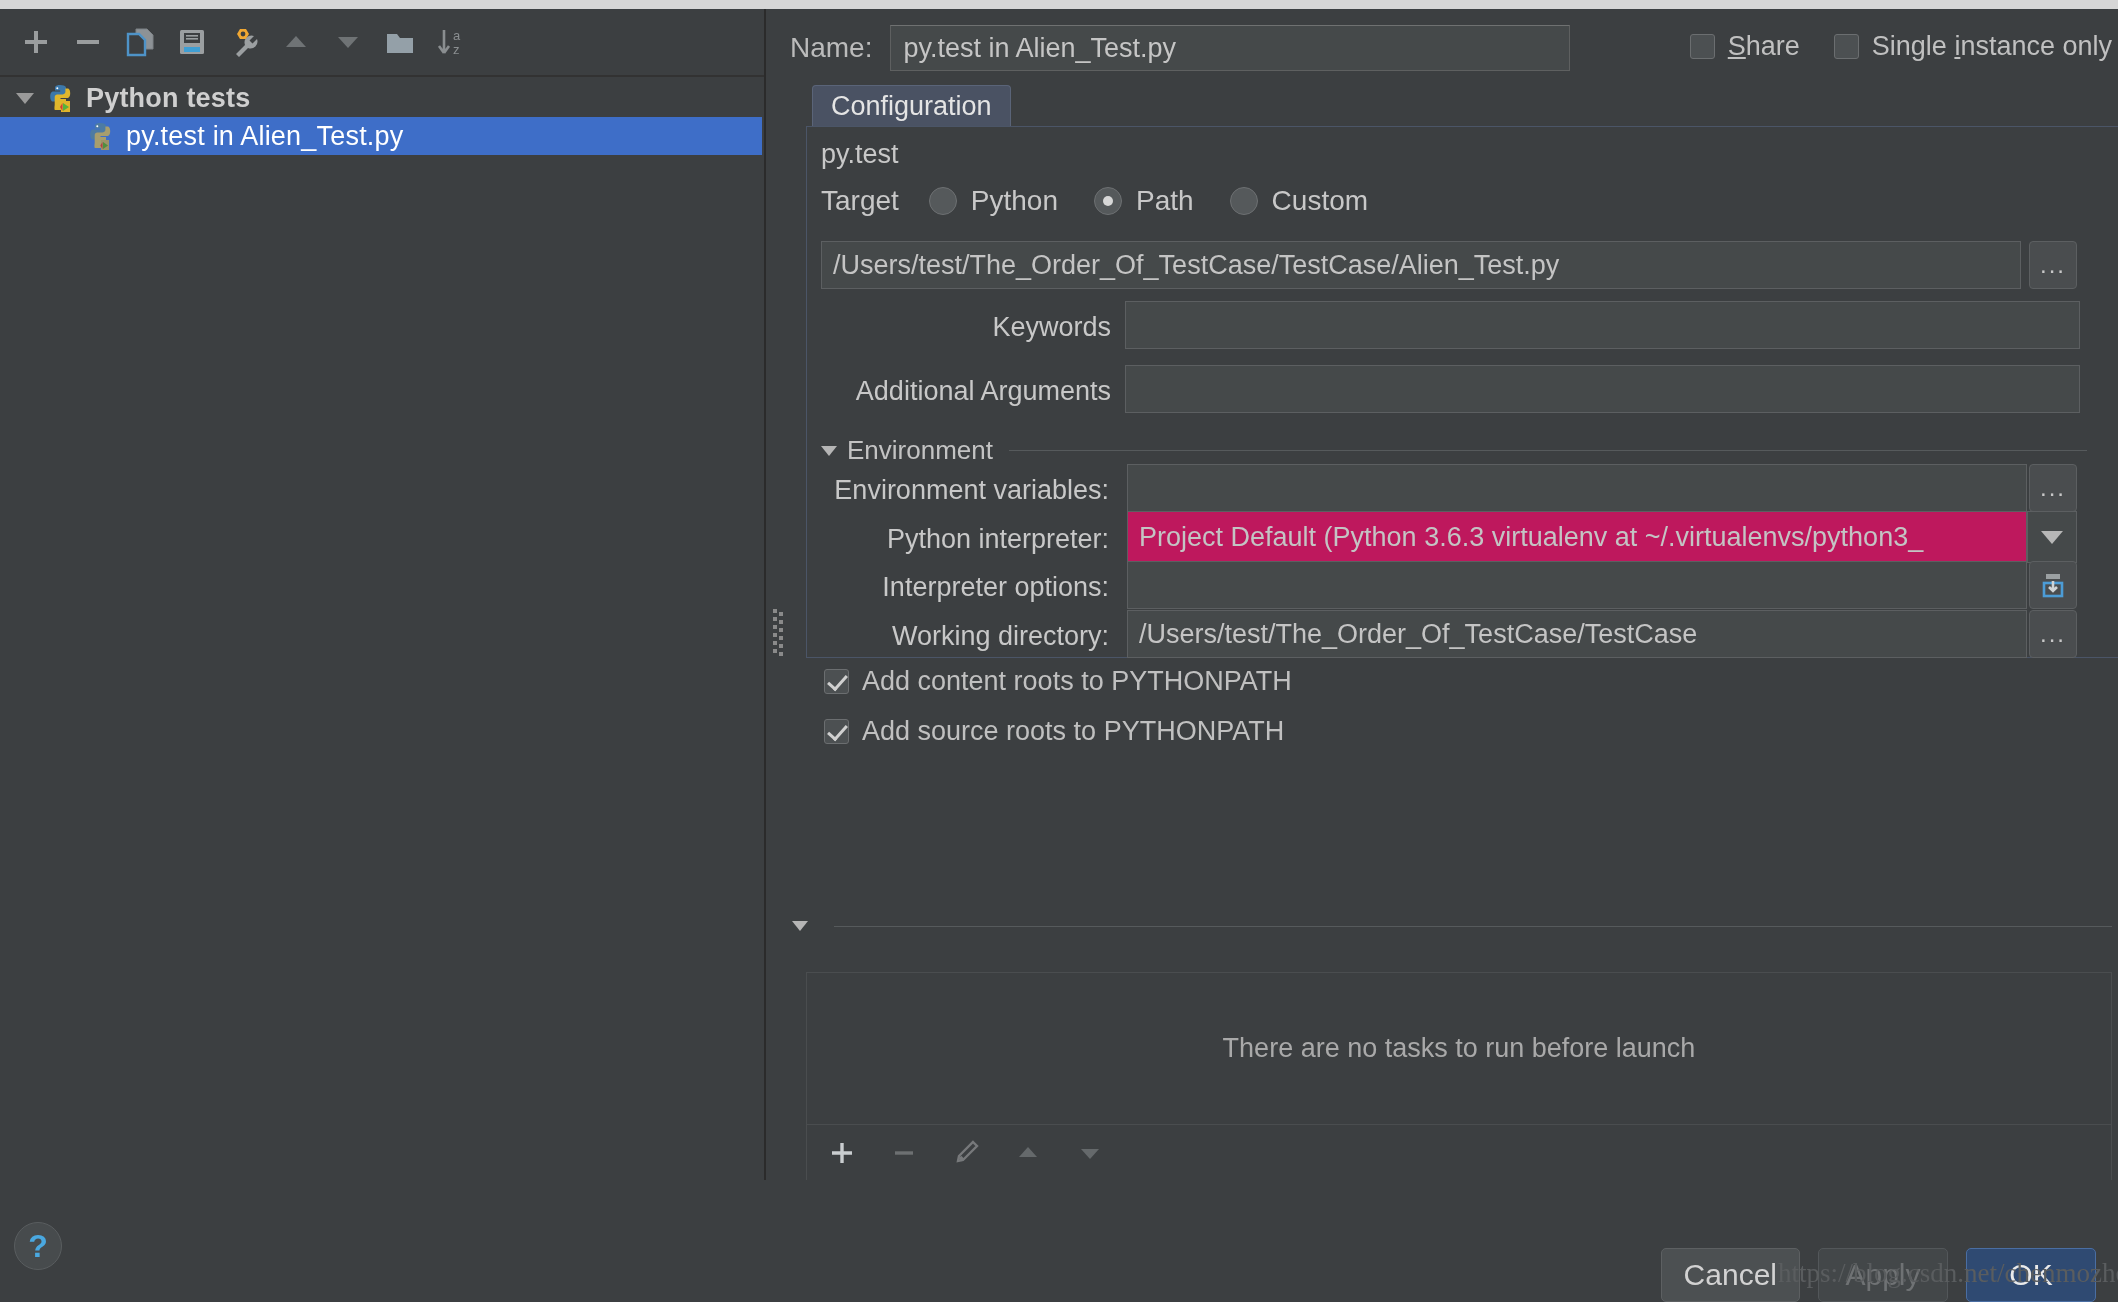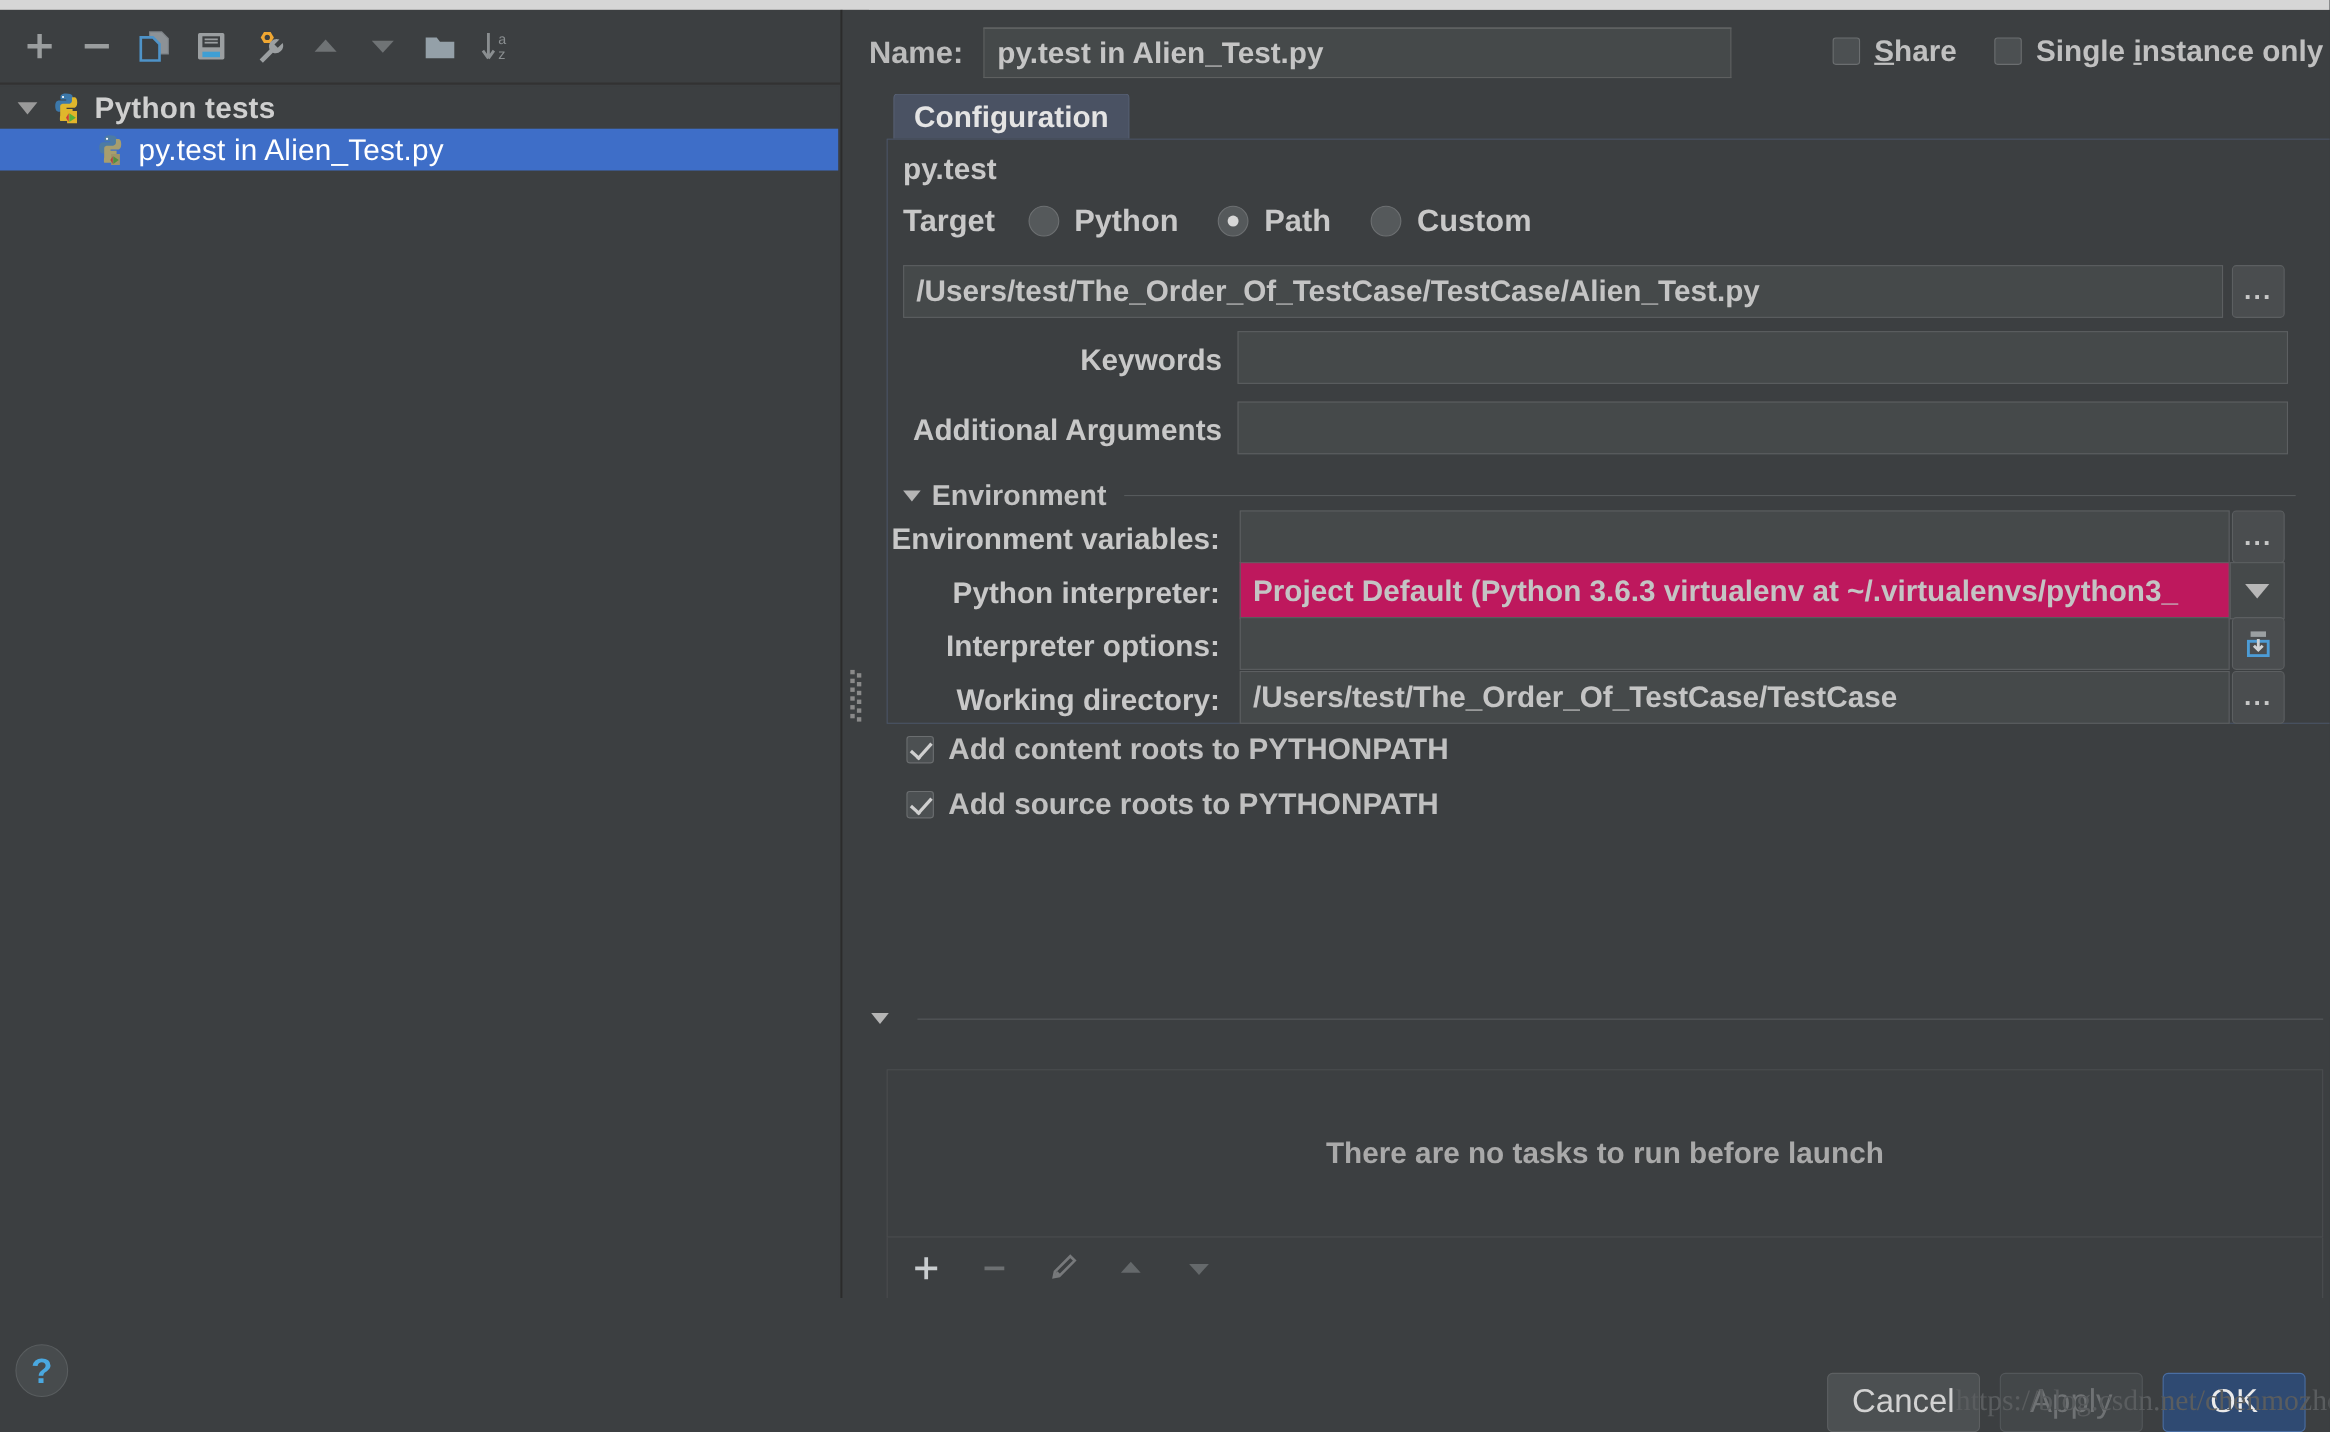--- a/index.html
+++ b/index.html
@@ -99,21 +99,21 @@
     width: 10px; height: 50px;
   }
   .splitter-dots i {
     position: absolute; width: 4px; height: 4px; background: #8a8a8a;
   }
 
   
   .right-panel {
     position: absolute;
     left: 790px; top: 9px;
-    width: 1328px; height: 1171px; font-weight: bold;
+    width: 1328px; height: 1171px;
   }
 
   .name-row {
     position: absolute; left: 0; top: 16px;
     display: flex; align-items: center;
   }
   .name-label { font-size: 28px; color: #bbbbbb; margin-right: 18px; }
   .name-input {
     width: 680px; height: 46px;
     background: #45494a;

